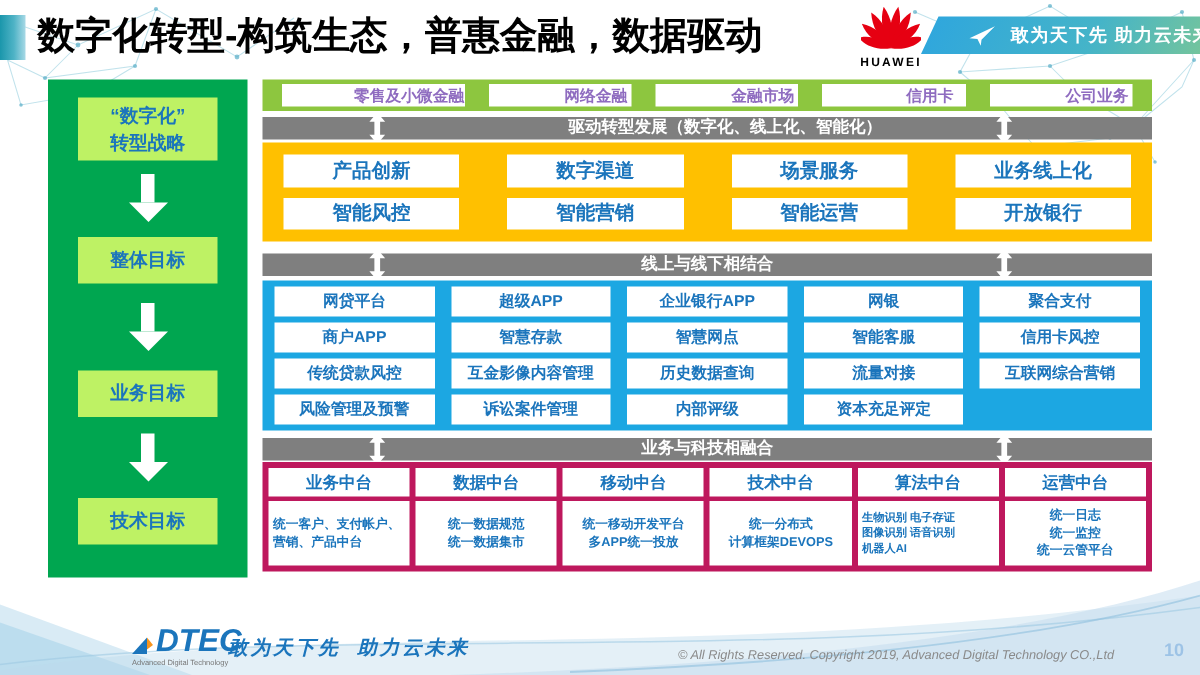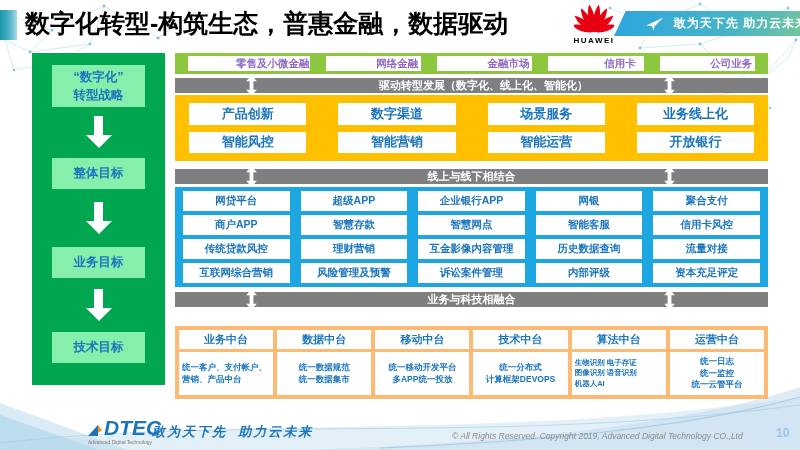--- a/index.html
+++ b/index.html
@@ -16,21 +16,21 @@
   .huawei { position:absolute; left:571px; top:4px; width:46px; text-align:center; }
   .huawei .hw-name { font-size:8px; font-weight:bold; letter-spacing:1.5px; color:#000; display:block; margin-top:-1px; }
   .ribbon { position:absolute; left:614px; top:11px; width:200px; height:25px;
     background:linear-gradient(90deg,#30a7dc 0%,#45b4c8 55%,#7cc795 100%);
     transform:skewX(-25deg); transform-origin:left bottom; }
   .ribbon-inner { transform:skewX(25deg); height:100%; display:flex; align-items:center; gap:10px; padding-left:26px; }
   .ribbon-text { color:#fff; font-size:12px; font-weight:bold; white-space:nowrap; letter-spacing:1px; }
 
   
   .sidebar { position:absolute; left:32px; top:53px; width:133px; height:332px; background:#00a650; }
-  .sb-box { position:absolute; left:20px; right:20px; background:#86efac; color:#1b75bc; font-weight:bold;
+  .sb-box { position:absolute; left:20px; right:20px; background:#bef264; color:#1b75bc; font-weight:bold;
     font-size:12.5px; text-align:left; display:flex; align-items:center; justify-content:center;
     white-space:pre-line; line-height:1.45; }
   .sb-b1 { top:12px; height:42px; }
   .sb-b2 { top:105px; height:31px; }
   .sb-b3 { top:194px; height:31px; }
   .sb-b4 { top:279px; height:31px; }
   .block-arrow { position:absolute; left:50%; transform:translateX(-50%); width:26px; }
   .ba-1 { top:63px; } .ba-2 { top:149px; } .ba-3 { top:236px; }
   .block-arrow .stem { width:9px; height:19px; background:#fff; margin:0 auto; }
   .block-arrow .head { width:0; height:0; margin:0 auto;
@@ -52,21 +52,21 @@
 
   .orange { top:42px; height:66px; background:#ffc000; display:grid;
     grid-template-columns:repeat(4,1fr); grid-auto-rows:1fr; column-gap:32px; row-gap:7px; padding:8px 14px; }
   .orange .cell, .blue .cell { background:#fff; color:#1b75bc; font-weight:bold; font-size:13px;
     display:flex; align-items:center; justify-content:center; white-space:nowrap; }
 
   .blue { top:134px; height:100px; background:#1ca7e2; display:grid;
     grid-template-columns:repeat(5,1fr); grid-auto-rows:1fr; column-gap:11px; row-gap:4px; padding:4px 8px; }
   .blue .cell { font-size:10.5px; }
 
-  .darkblue { top:273px; height:73px; background:#fdba74; display:grid;
+  .darkblue { top:255px; height:73px; background:#be185d; display:grid;
     grid-template-columns:repeat(6,1fr); column-gap:4px; padding:4px; }
   .pf-col { display:flex; flex-direction:column; gap:3px; }
   .pf-title { background:#fff; color:#1b75bc; font-weight:bold; font-size:11px; height:19px; flex:none;
     display:flex; align-items:center; justify-content:center; white-space:nowrap; }
   .pf-detail { background:#fff; color:#1b75bc; font-weight:bold; font-size:8.5px; flex:1;
     display:flex; align-items:center; justify-content:center; text-align:center;
     white-space:pre-line; line-height:1.35; padding:1px 3px; }
   .pf-detail.align-left { justify-content:flex-start; text-align:left; }
   .pf-detail.tiny { font-size:7.5px; }
 
@@ -226,21 +226,20 @@
       <div class="cell">超级APP</div>
       <div class="cell">企业银行APP</div>
       <div class="cell">网银</div>
       <div class="cell">聚合支付</div>
       <div class="cell">商户APP</div>
       <div class="cell">智慧存款</div>
       <div class="cell">智慧网点</div>
       <div class="cell">智能客服</div>
       <div class="cell">信用卡风控</div>
       <div class="cell">传统贷款风控</div>
-      <div class="cell">理财营销</div>
       <div class="cell">互金影像内容管理</div>
       <div class="cell">历史数据查询</div>
       <div class="cell">流量对接</div>
       <div class="cell">互联网综合营销</div>
       <div class="cell">风险管理及预警</div>
       <div class="cell">诉讼案件管理</div>
       <div class="cell">内部评级</div>
       <div class="cell">资本充足评定</div>
     </div>
 

